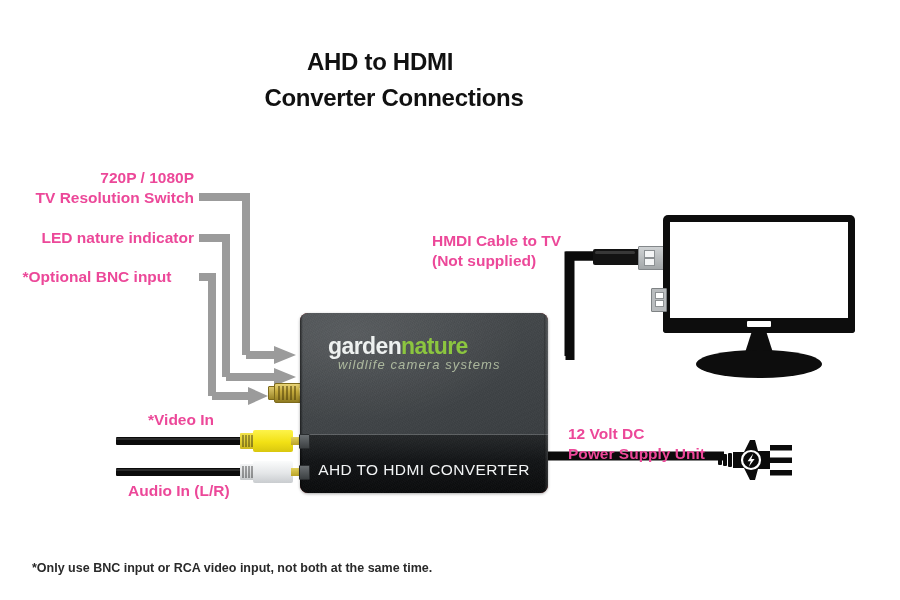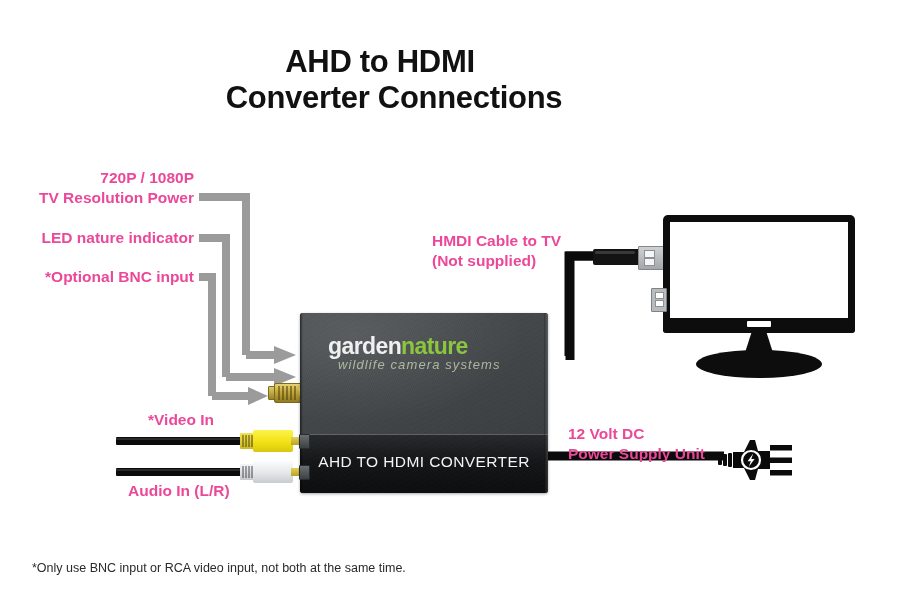--- a/index.html
+++ b/index.html
@@ -11,51 +11,51 @@
     position:relative;
     overflow:hidden;
     color:#111;
   }
   #stage{position:absolute;left:0;top:0;width:900px;height:600px;}
 
   
   .title{
     position:absolute;left:0;top:44px;width:760px;
     text-align:center;
-    font-size:31px;font-weight:bold;line-height:36px;
+    font-size:24px;font-weight:bold;line-height:36px;
     letter-spacing:-0.3px;
     color:#111;
   }
   .title .l2{display:block;padding-left:28px;}
 
   
   .lbl{
     position:absolute;
     font-size:15.5px;font-weight:bold;
     line-height:20px;
     color:#ec4899;
     white-space:nowrap;
   }
   .lbl.r{text-align:right;}
   .lbl.c{text-align:left;}
 
   .footnote{
     position:absolute;left:32px;top:561px;
-    font-size:12.5px;font-weight:normal;color:#2a2a2a;
+    font-size:12.5px;font-weight:bold;color:#2a2a2a;
     white-space:nowrap;
   }
 
   
   svg{display:block;overflow:visible;}
   .svglayer{position:absolute;left:0;top:0;width:900px;height:600px;pointer-events:none;}
 
   
   #device{
     position:absolute;left:300px;top:313px;width:248px;height:180px;
-    border-radius:3px;
+    border-radius:8px;
     box-shadow:0 1px 3px rgba(0,0,0,.35);
     overflow:hidden;
     background:#7f1d1d;
   }
   #device .topface{
     position:absolute;left:0;top:0;width:248px;height:122px;
     background:
       radial-gradient(ellipse at 22% 18%, rgba(255,255,255,.10), rgba(255,255,255,0) 62%),
       linear-gradient(160deg,#4a4e51 0%,#43474a 42%,#3a3e41 100%);
   }
@@ -90,21 +90,21 @@
   }
   #logo .w1{color:#eef1f0;}
   #logo .w2{color:#8cc63f;}
   #logo .tag{
     margin-top:1px;margin-left:10px;
     font-size:13px;line-height:11px;color:#b9c6a8;
     font-style:italic;letter-spacing:1.1px;white-space:nowrap;
     opacity:.88;
   }
   #frontlabel{
-    position:absolute;left:0;top:140px;width:248px;
+    position:absolute;left:0;top:148px;width:248px;
     text-align:center;
     color:#f2f4f5;
     font-size:15.5px;line-height:18px;letter-spacing:.4px;
     white-space:nowrap;
   }
 
   
   #tv{position:absolute;left:663px;top:215px;width:192px;height:160px;}
   #tv .bezel{
     position:absolute;left:0;top:0;width:192px;height:118px;
@@ -252,26 +252,26 @@
     </g>
     <g fill="#9b9b9b">
       <polygon points="274,346 296,355 274,364"></polygon>
       <polygon points="274,368 296,377 274,386"></polygon>
       <polygon points="248,387 268,396 248,405"></polygon>
     </g>
   </svg>
 
   <div class="lbl r" style="left:0px;top:168px;width:194px;">
     <div>720P / 1080P</div>
-    <div>TV Resolution Power</div>
+    <div>TV Resolution Switch</div>
   </div>
 
   <div class="lbl r" style="left:0px;top:228px;width:194px;">LED nature indicator</div>
 
-  <div class="lbl r" style="left:0px;top:267px;width:194px;">*Optional BNC input</div>
+  <div class="lbl r" style="left:0px;top:267px;width:194px;text-align:center;">*Optional BNC input</div>
 
   <svg class="svglayer" viewBox="0 0 900 600" width="900" height="600">
     <path d="M569,356 H569 V256 H597" fill="none" stroke="#0b0b0b" stroke-width="9" stroke-linejoin="miter" stroke-linecap="butt"></path>
     <path d="M570,360 V256 H597" fill="none" stroke="#0b0b0b" stroke-width="9" stroke-linejoin="miter"></path>
   </svg>
 
   <div class="lbl c" style="left:432px;top:231px;width:160px;">
     <div>HMDI Cable to TV</div>
     <div>(Not supplied)</div>
   </div>

